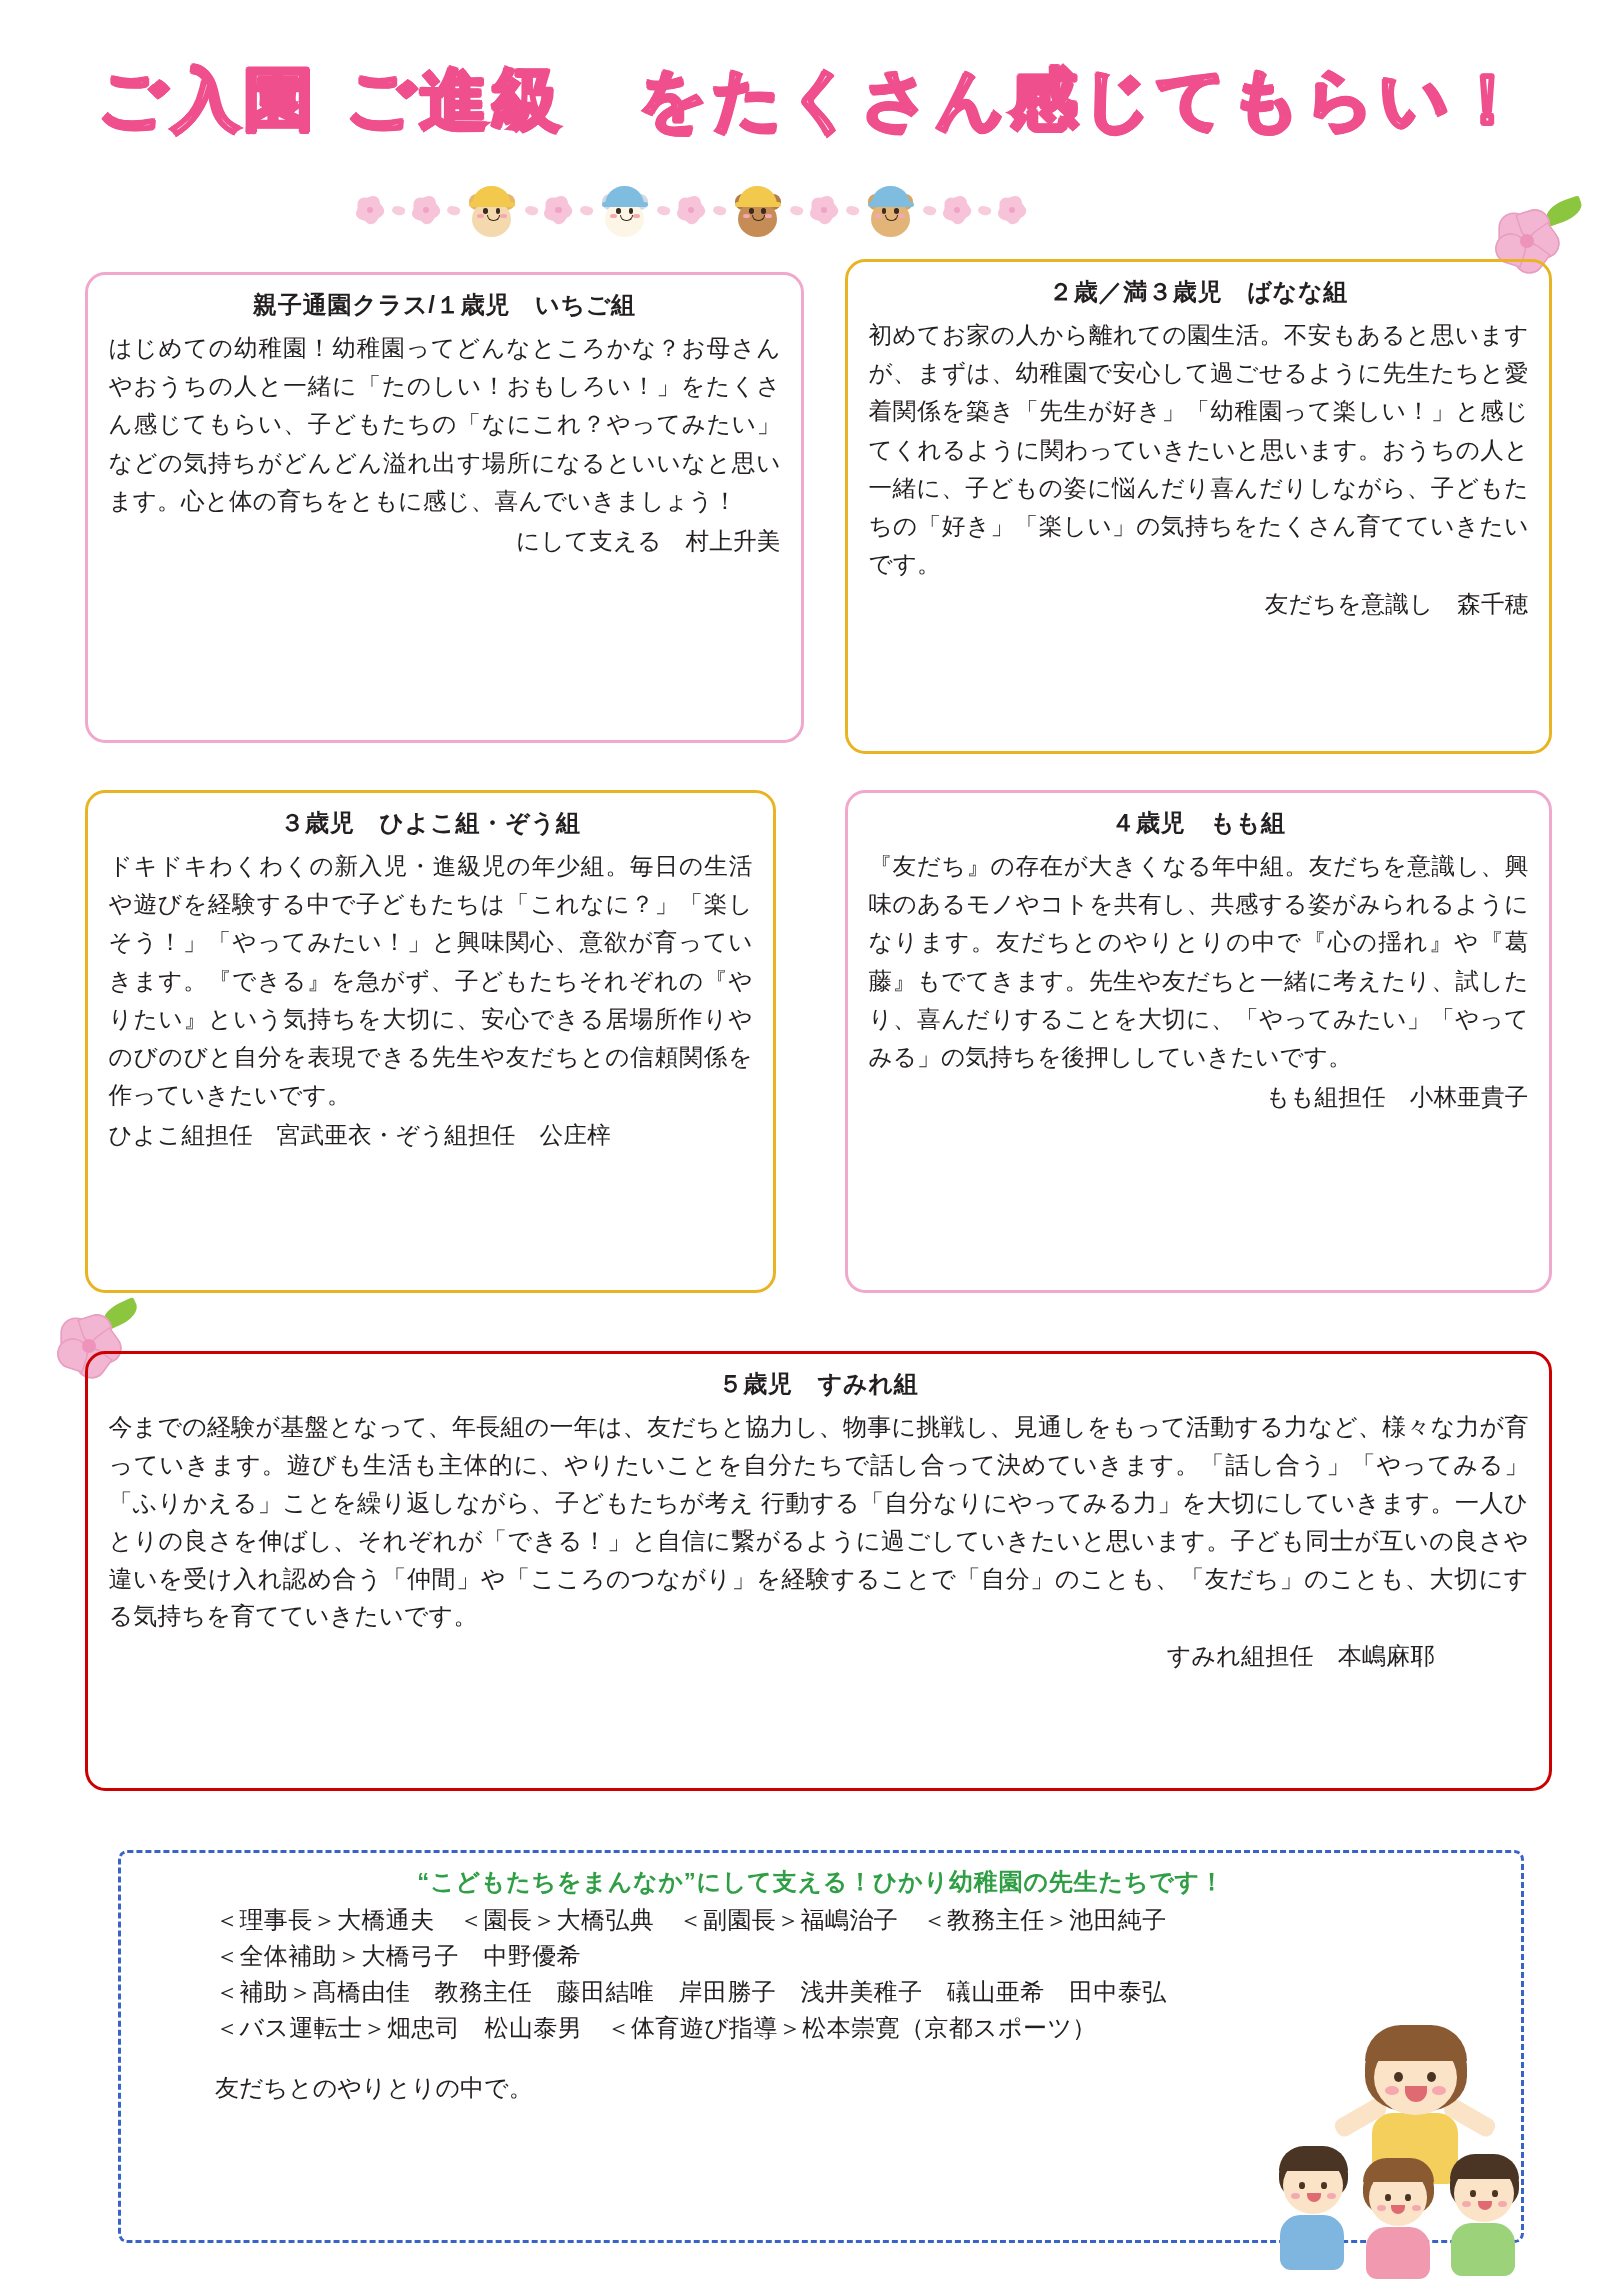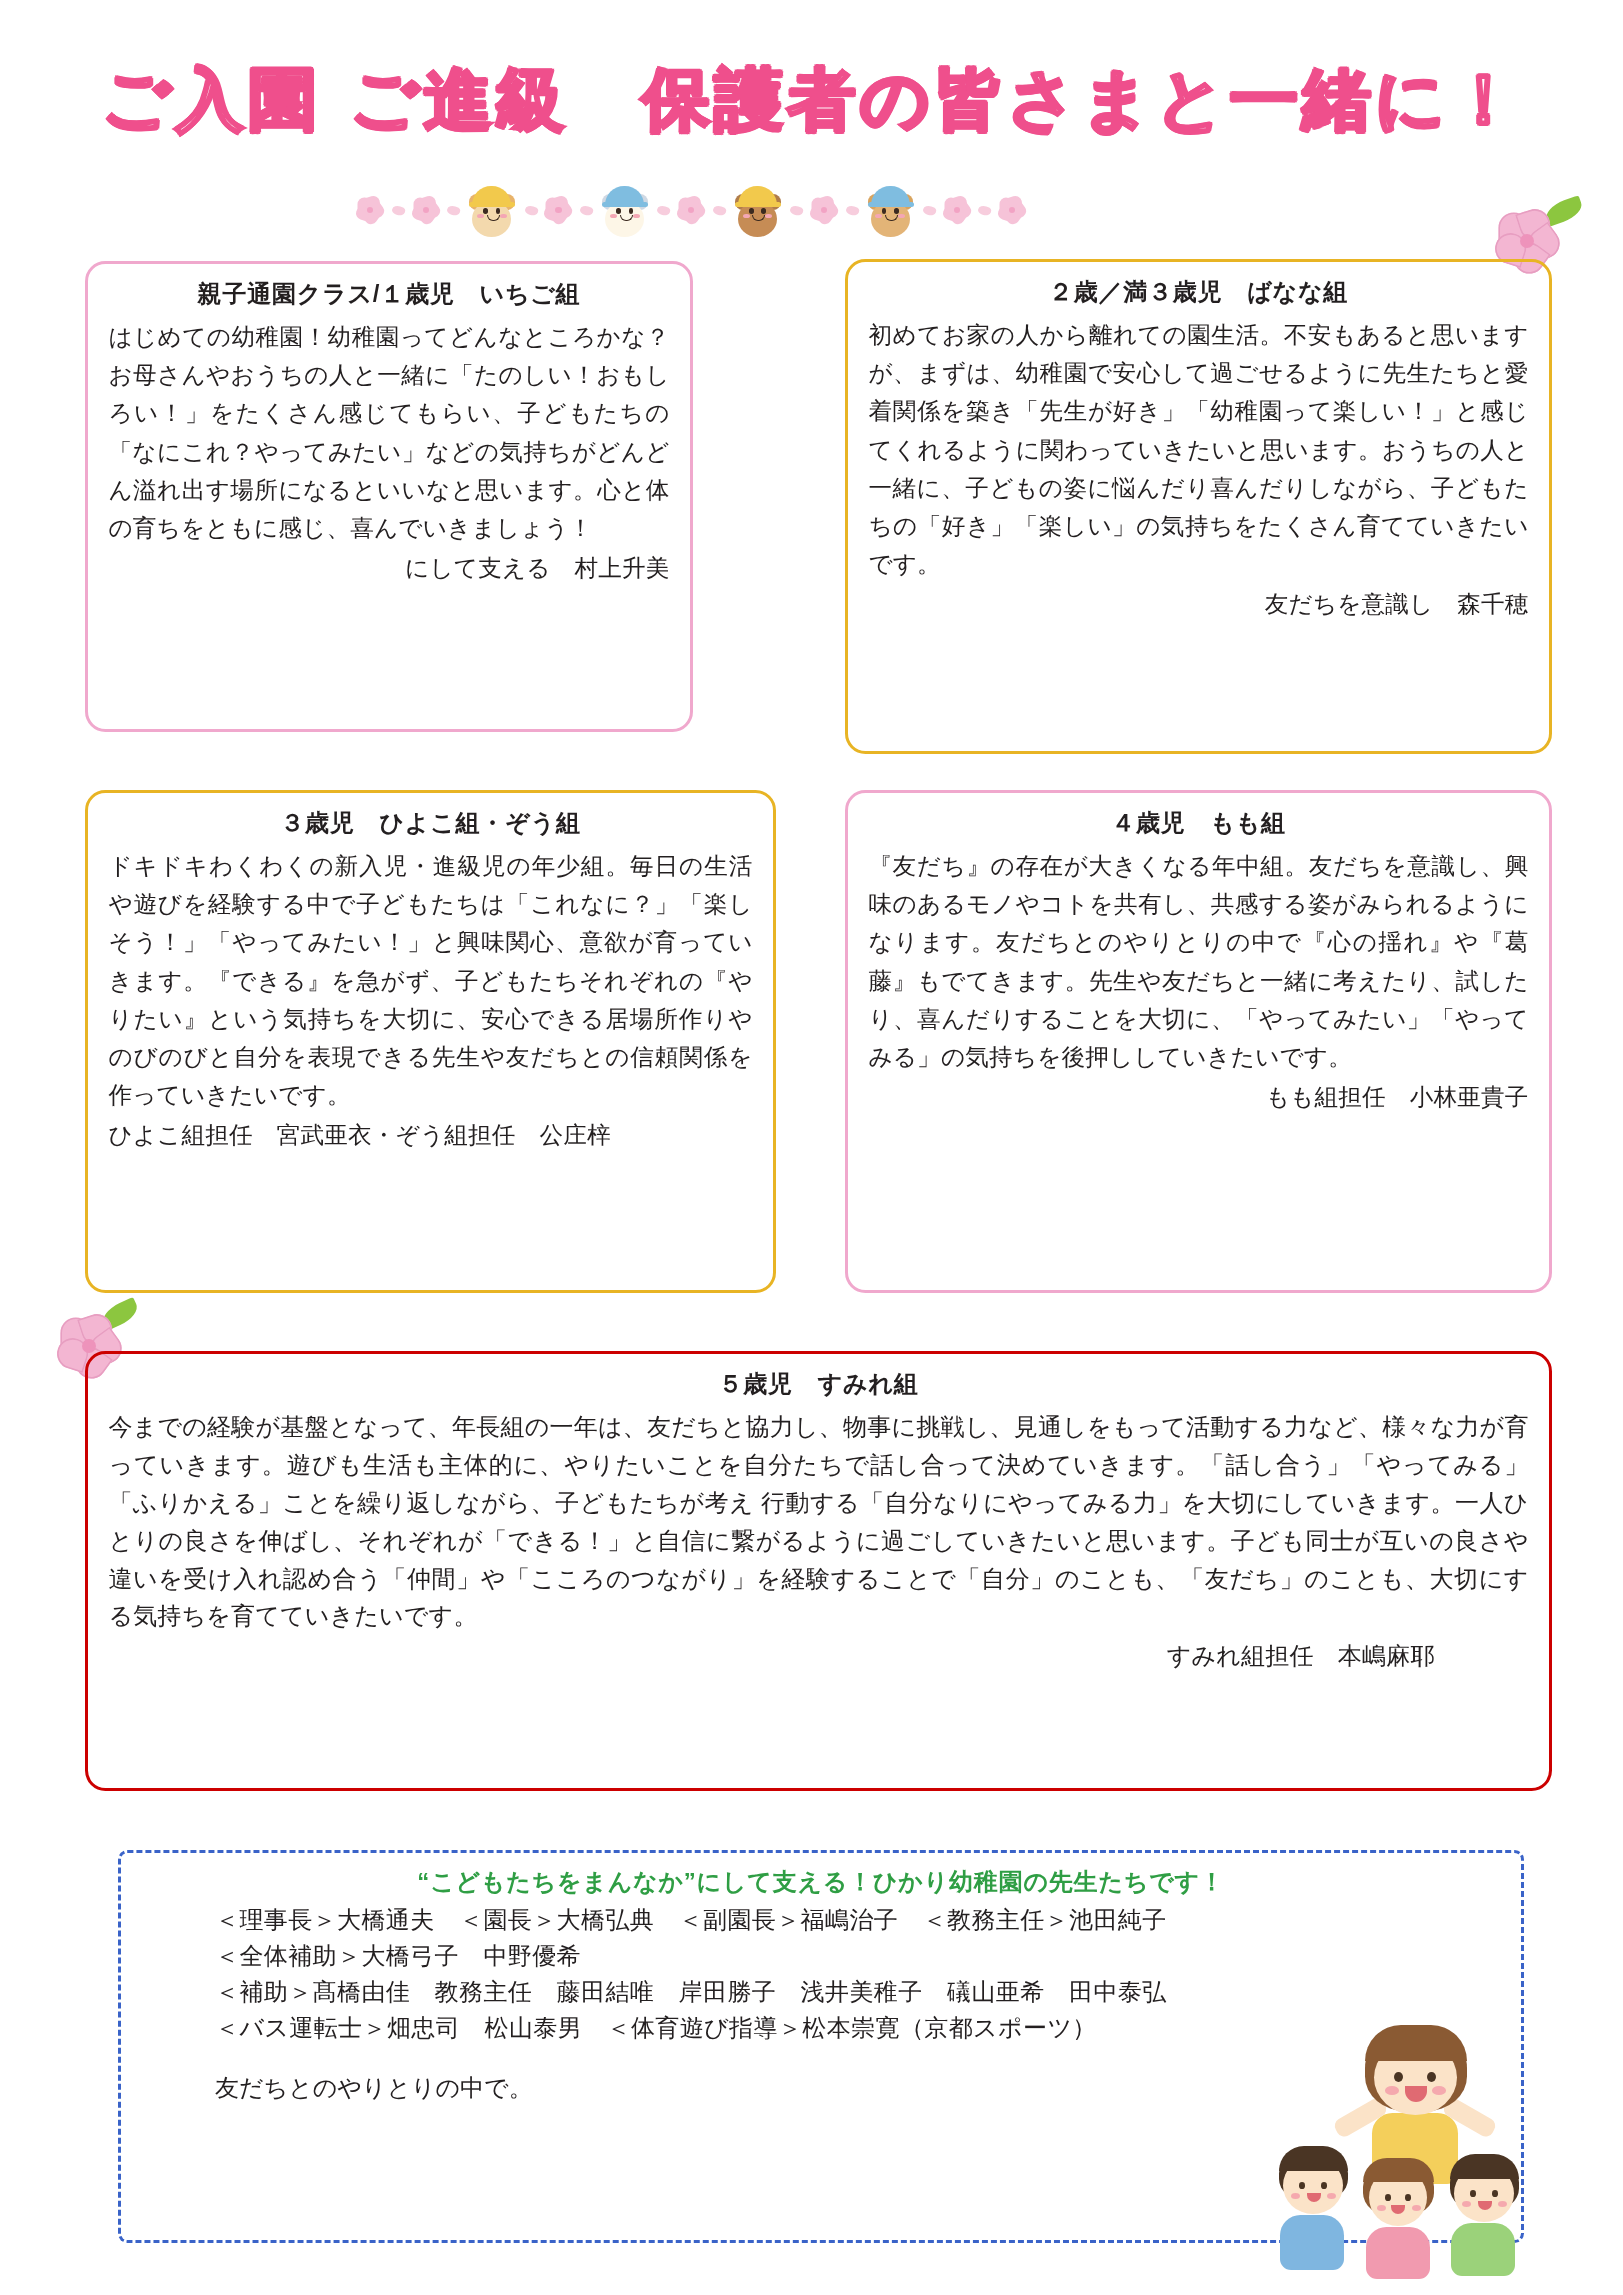--- a/index.html
+++ b/index.html
@@ -156,21 +156,21 @@
     letter-spacing: 0.2px;
   }
   .box .sig {
     font-size: 23.6px;
     text-align: right;
     margin-top: 4.7px;
     letter-spacing: 0.2px;
   }
   .box .sig.center-ish { text-align: left; }
 
-  #box-ichigo { left: 85px; top: 261px; width: 608px; height: 471px; border: 3.1px solid #f0a8cd; }
+  #box-ichigo { left: 85px; top: 272px; width: 719px; height: 471px; border: 3.1px solid #f0a8cd; }
   #box-banana { left: 845px; top: 259px; width: 707px; height: 495px; border: 3.1px solid #e8b424; }
   #box-hiyoko { left: 85px; top: 790px; width: 691px; height: 503px; border: 3.1px solid #e8b424; }
   #box-momo   { left: 845px; top: 790px; width: 707px; height: 503px; border: 3.1px solid #f0a8cd; }
   #box-sumire { left: 85px; top: 1351px; width: 1467px; height: 440px; border: 3.9px solid #cc0000; }
 
   #box-sumire .bd { font-size: 24px; line-height: 1.58; }
   #box-sumire .sig { font-size: 24px; padding-right: 94px; }
 
   
   #box-teachers {
@@ -211,21 +211,21 @@
   .kid .eye { position: absolute; width: 6.3px; height: 7px; background: #4a3524; border-radius: 50%; }
   .kid .mouth { position: absolute; background: #e06a72; border-radius: 0 0 11px 11px; }
   .kid .cheek { position: absolute; width: 9.4px; height: 6.3px; background: #f5a9ae; border-radius: 50%; }
   .kid .arm { position: absolute; background: #fbe3c8; border-radius: 7.9px; }
 </style>
 </head>
 <body>
 
 <div class="page">
 
-  <div class="title">ご入園 ご進級　保護者の皆さまと一緒に！</div>
+  <div class="title">ご入園 ご進級　をたくさん感じてもらい！</div>
 
   <div class="deco-band">
     <span class="sakura">
         <i></i>
         <i></i>
         <i></i>
         <i></i>
         <i></i>
         <b></b>
       </span>

